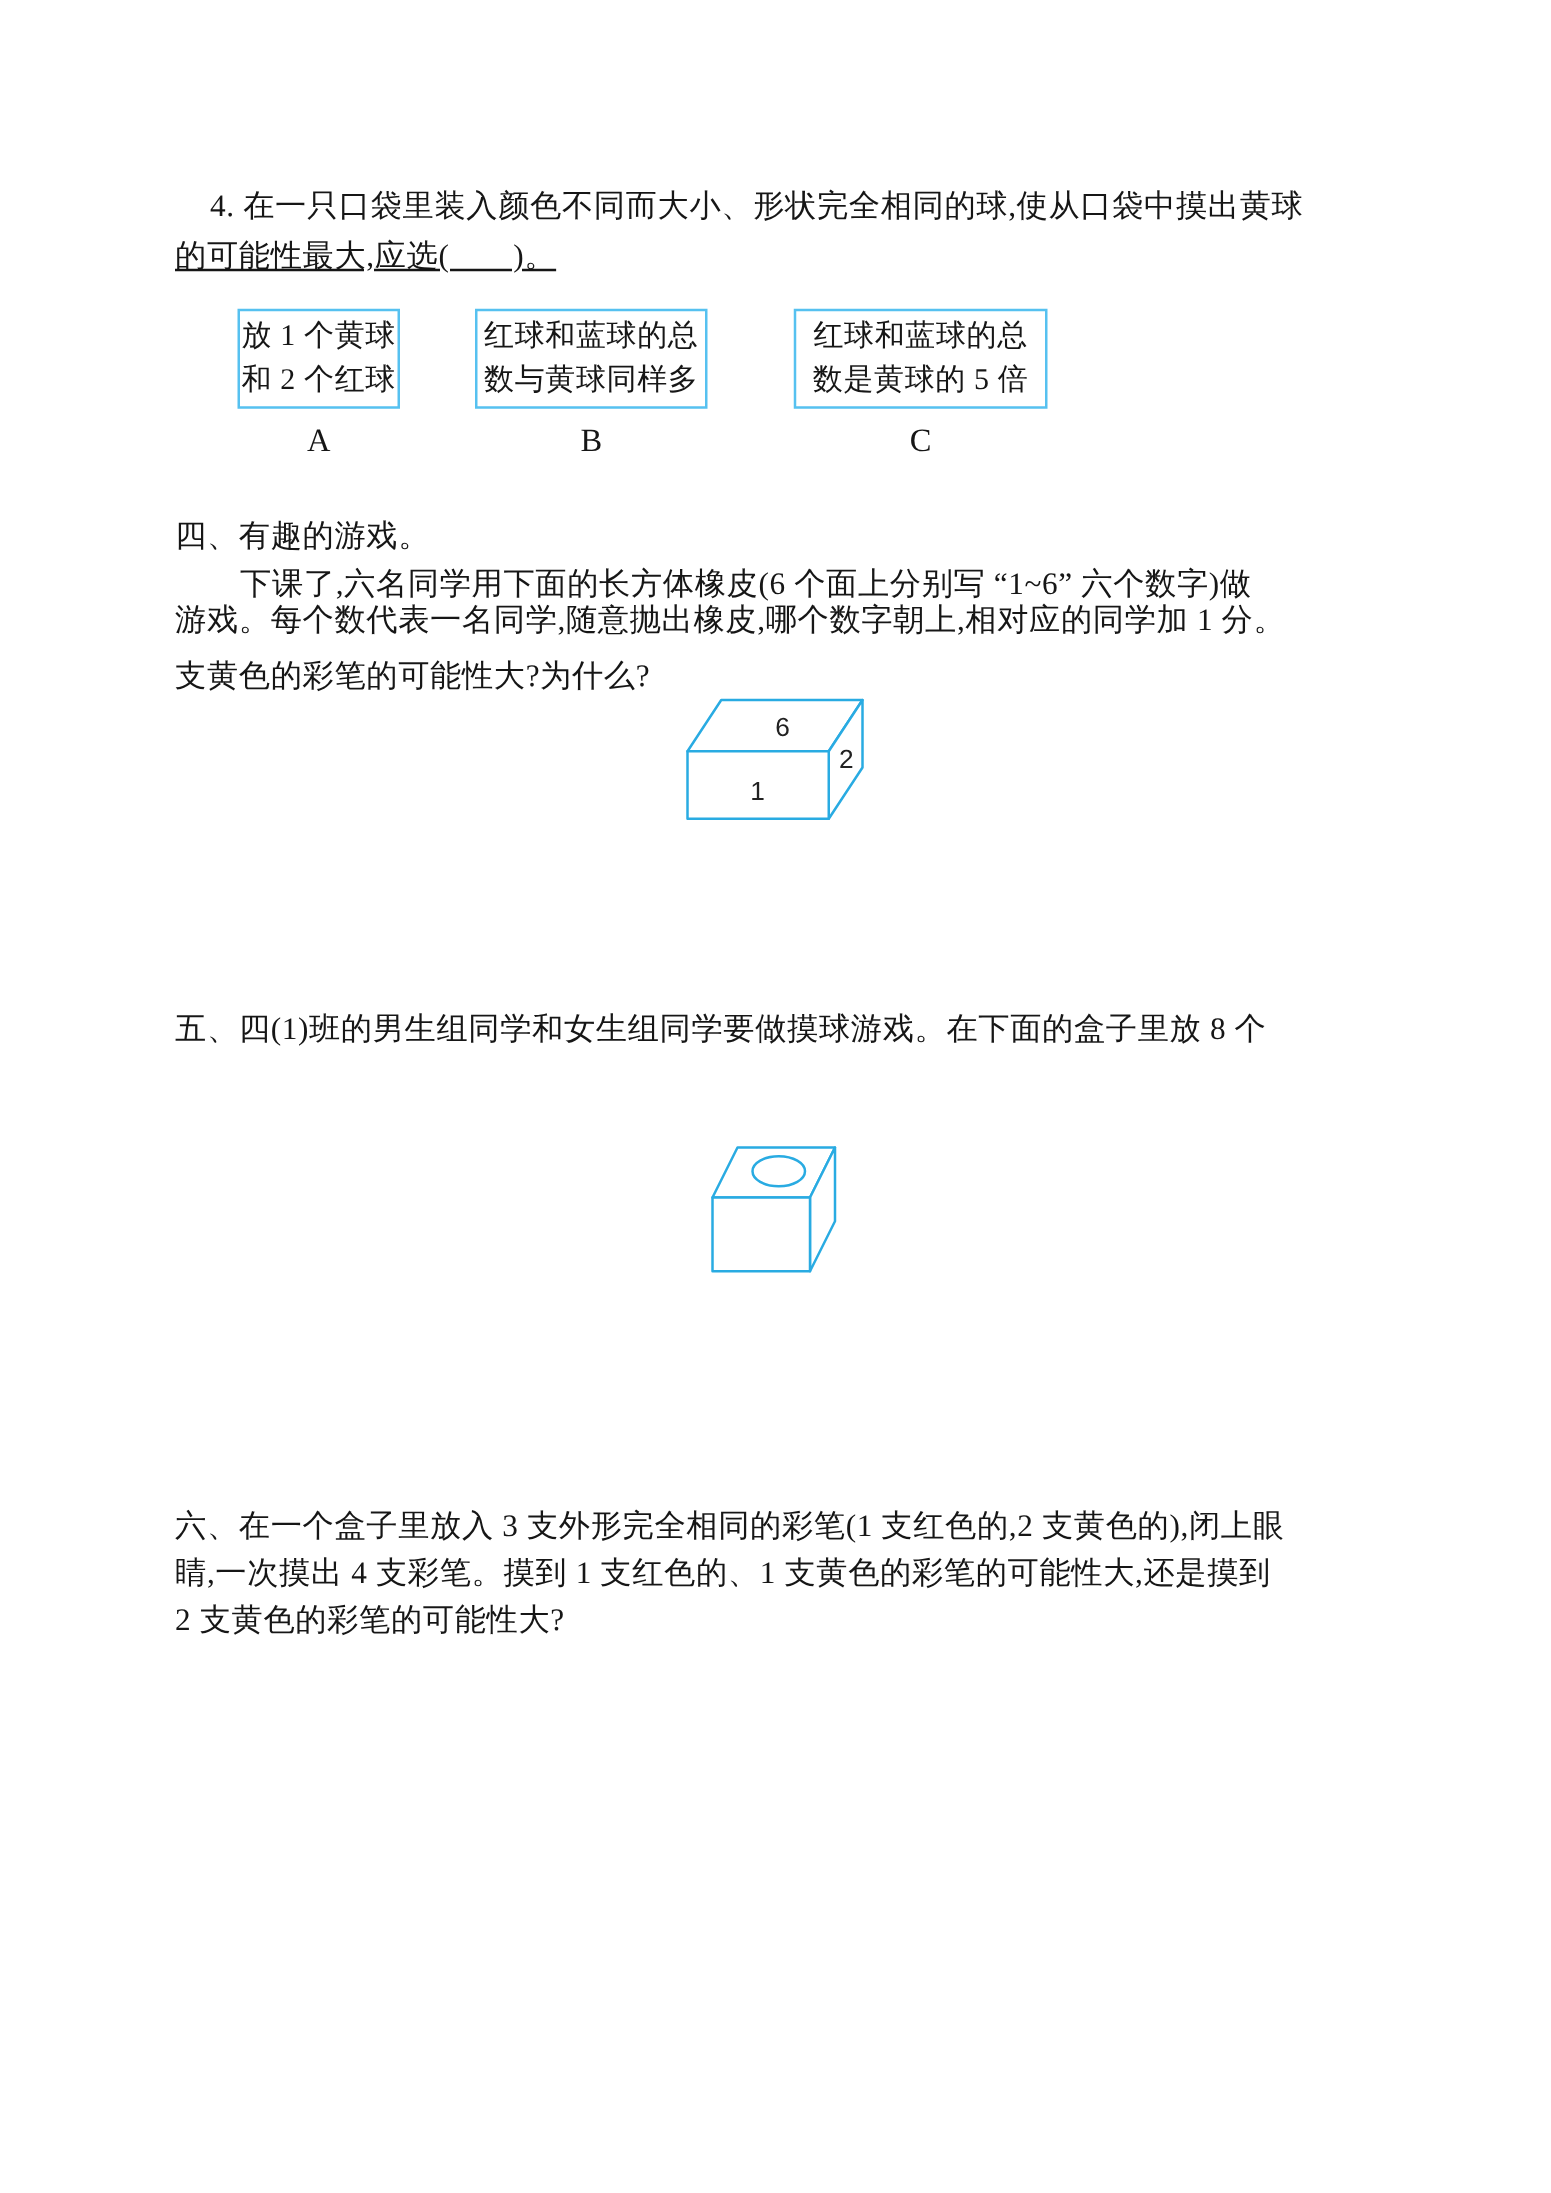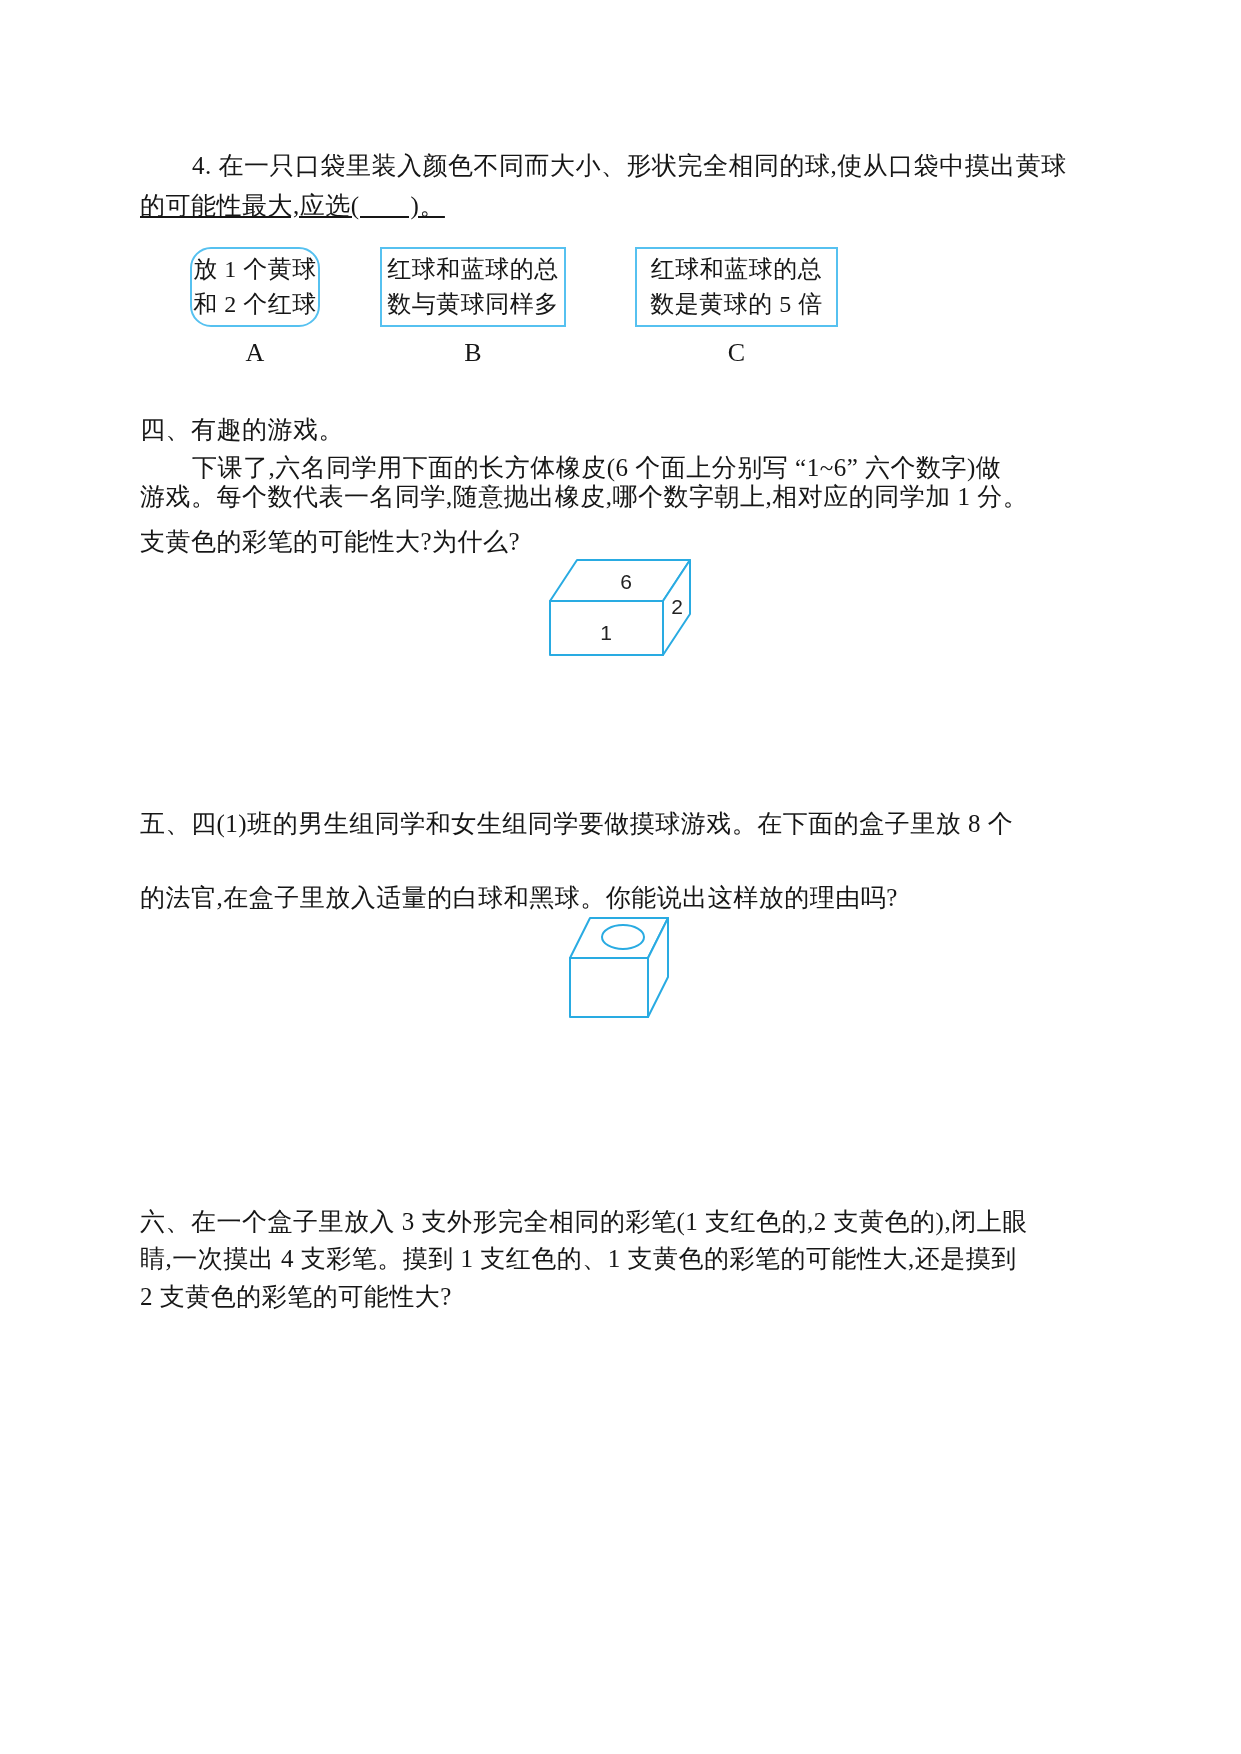--- a/index.html
+++ b/index.html
@@ -54,24 +54,24 @@
     font-size:21px;
     fill:#222222;
     text-anchor:middle;
   }
 </style>
 </head>
 <body>
 
 <div class="page">
 
-  <div class="line" style="left:168px; top:150px;margin-left:24px;">4. 在一只口袋里装入颜色不同而大小、形状完全相同的球,使从口袋中摸出黄球</div>
+  <div class="line" style="left:168px; top:150px;">4. 在一只口袋里装入颜色不同而大小、形状完全相同的球,使从口袋中摸出黄球</div>
   <div class="line" style="left:140px; top:190px;text-decoration:underline;">的可能性最大,应选(　　)。</div>
 
-  <div class="opt-box" style="left:190px; width:130px;border-radius:21px;">
+  <div class="opt-box" style="left:190px; width:130px;">
     <div>放 1 个黄球</div>
     <div>和 2 个红球</div>
   </div>
   <div class="opt-box" style="left:380px; width:186px;">
     <div>红球和蓝球的总</div>
     <div>数与黄球同样多</div>
   </div>
   <div class="opt-box" style="left:635px; width:203px;">
     <div>红球和蓝球的总</div>
     <div>数是黄球的 5 倍</div>
@@ -91,21 +91,20 @@
     <polygon points="115,43 142,2 142,56 115,97"></polygon>
     <polygon points="2,43 115,43 115,97 2,97"></polygon>
     <text x="78" y="31">6</text>
     <text x="58" y="82">1</text>
     <text x="129" y="56">2</text>
   </svg>
 
   <div class="line" style="left:140px; top:807px;">
     <span class="heiti">五、</span><span>四(1)班的男生组同学和女生组同学要做摸球游戏。在下面的盒子里放 8 个</span>
   </div>
-  <div class="line" style="left:140px; top:882px;">的法官,在盒子里放入适量的白球和黑球。你能说出这样放的理由吗?</div>
 
   <svg class="diagram" style="left:568px; top:916px;" width="102" height="103" viewBox="0 0 102 103">
     <polygon points="2,42 22,2 100,2 80,42"></polygon>
     <polygon points="80,42 100,2 100,61 80,101"></polygon>
     <polygon points="2,42 80,42 80,101 2,101"></polygon>
     <ellipse cx="55" cy="21" rx="21" ry="12"></ellipse>
   </svg>
 
   <div class="line" style="left:140px; top:1205px;">
     <span class="heiti">六、</span><span>在一个盒子里放入 3 支外形完全相同的彩笔(1 支红色的,2 支黄色的),闭上眼</span>

